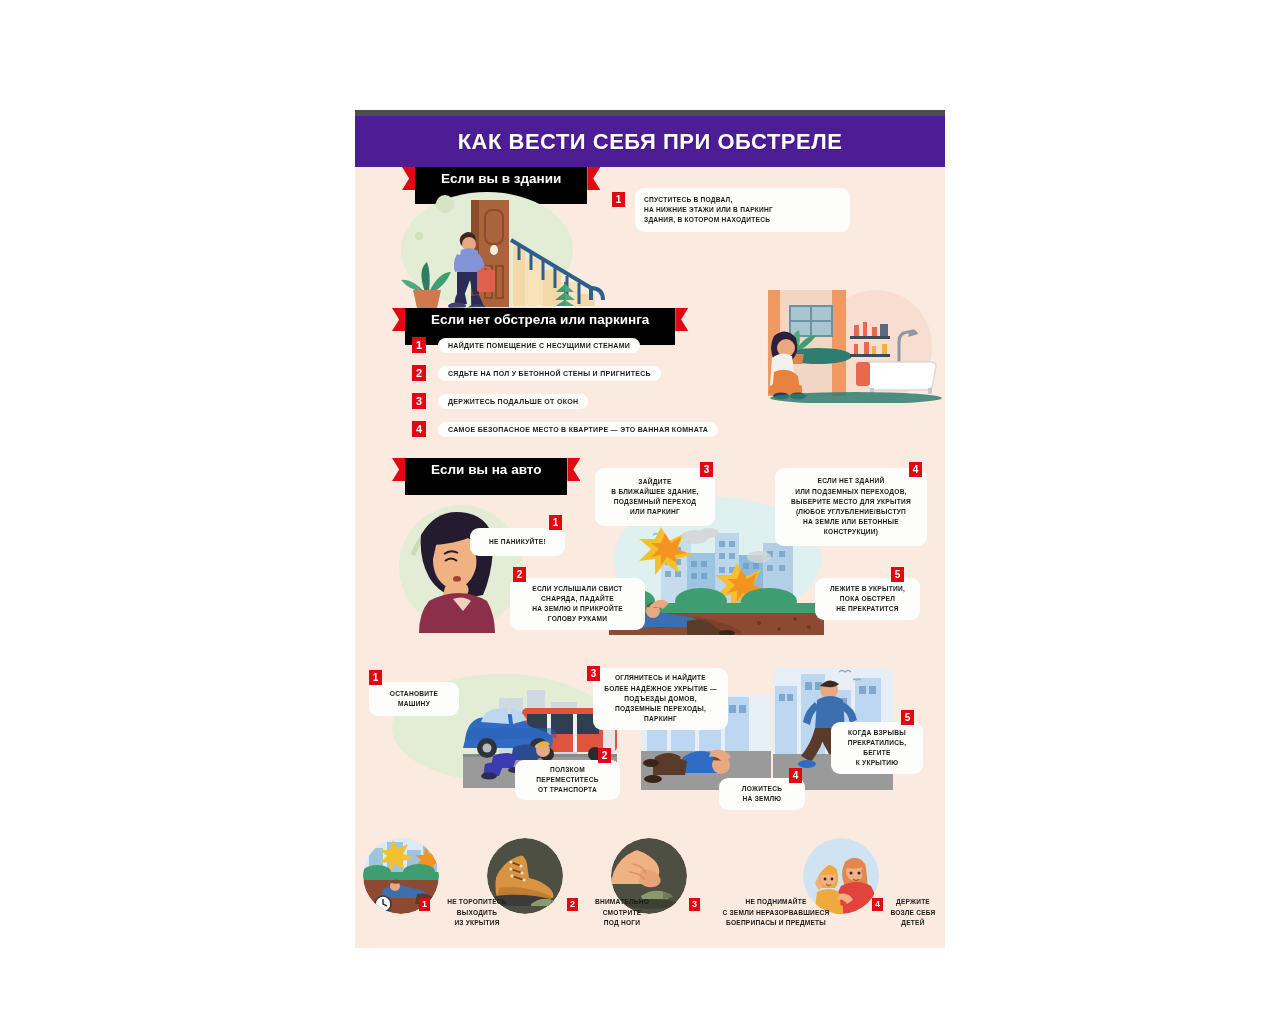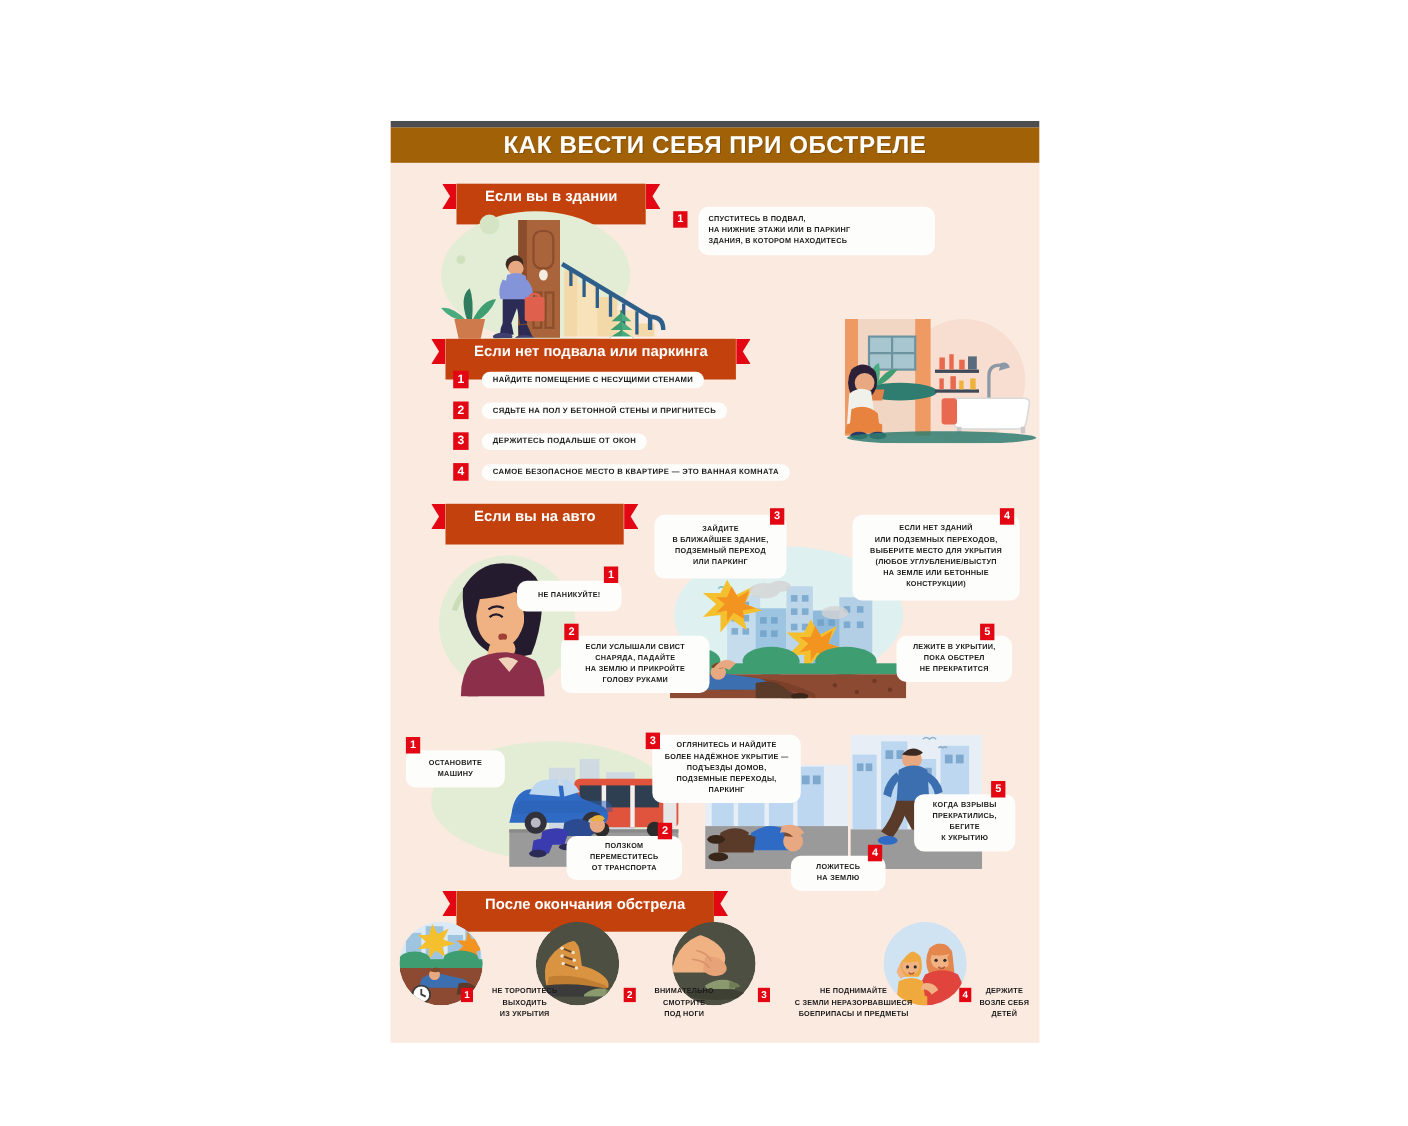--- a/index.html
+++ b/index.html
@@ -18,38 +18,38 @@
     width: 590px;
     height: 838px;
     background: #fbeae0;
     overflow: hidden;
   }
   .topbar {
     height: 6px;
     background: #4d4d4f;
   }
   .header {
-    background: #a16207;
-    height: 32px;
+    background: #4c1d95;
+    height: 51px;
     display: flex;
     align-items: center;
     justify-content: center;
   }
   .header h1 {
     margin: 0;
     color: #ffffff;
     font-size: 22px;
     font-weight: bold;
     letter-spacing: 0.5px;
     text-shadow: 1px 1px 0 rgba(0,0,0,.18);
   }
   
   .ribbon {
     position: absolute;
-    background: #c2410c;
+    background: #000000;
     color: #fff;
     font-weight: bold;
     font-size: 13.5px;
     height: 37px;
     line-height: 23px;
     text-align: left;
     padding: 0 26px;
     white-space: nowrap;
   }
   .ribbon::before, .ribbon::after {
@@ -230,21 +230,21 @@
       <ellipse cx="100" cy="124" rx="95" ry="5" fill="#d7e3c8"></ellipse>
     </svg>
   </div>
 
   <div class="num" style="left:257px; top:82px;">1</div>
   <div class="bubble left" style="left:280px; top:78px; width:215px; height:44px; white-space:pre-line;">СПУСТИТЕСЬ В ПОДВАЛ,
 НА НИЖНИЕ ЭТАЖИ ИЛИ В ПАРКИНГ
 ЗДАНИЯ, В КОТОРОМ НАХОДИТЕСЬ</div>
 
   <div class="ribbon" style="left:50px; top:198px;">
-    <span>Если нет подвала или паркинга</span>
+    <span>Если нет обстрела или паркинга</span>
   </div>
 
   <div class="scene" style="left:413px; top:178px; width:177px; height:115px;">
     <svg width="177" height="115" viewBox="0 0 177 115">
       <circle cx="108" cy="58" r="56" fill="#f7ded0"></circle>
 
       <path d="M0 10 q0 -8 8 -8 l60 0 q8 0 8 8 l0 98 -76 0z" fill="#f2d6c4"></path>
       <rect x="0" y="2" width="12" height="106" fill="#ee9a62"></rect>
       <rect x="64" y="2" width="14" height="106" fill="#ee9a62"></rect>
 
@@ -599,23 +599,20 @@
   <div class="num" style="left:434px; top:658px;">4</div>
   <div class="bubble" style="left:364px; top:668px; width:86px; height:32px; white-space:pre-line;">ЛОЖИТЕСЬ
 НА ЗЕМЛЮ</div>
 
   <div class="num" style="left:546px; top:600px;">5</div>
   <div class="bubble" style="left:476px; top:612px; width:92px; height:52px; white-space:pre-line;">КОГДА ВЗРЫВЫ
 ПРЕКРАТИЛИСЬ,
 БЕГИТЕ
 К УКРЫТИЮ</div>
 
-  <div class="ribbon" style="left:60px; top:700px;">
-    <span>После окончания обстрела</span>
-  </div>
 
   <div class="circ" style="left:8px; top:728px; width:76px; height:76px;">
     <svg width="76" height="76" viewBox="0 0 76 76">
       <circle cx="38" cy="38" r="38" fill="#cfe3f2"></circle>
       <g clip-path="circle(38px at 38px 38px)">
         <rect x="0" y="0" width="76" height="36" fill="#dceaf6"></rect>
         <g fill="#9fc4e0">
           <rect x="6" y="10" width="14" height="26"></rect>
           <rect x="24" y="4" width="16" height="32"></rect>
           <rect x="44" y="12" width="14" height="24"></rect>

